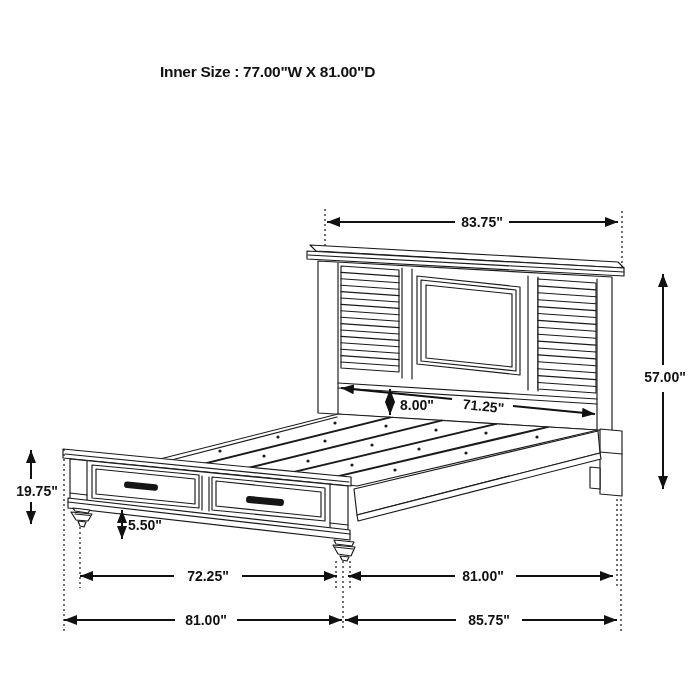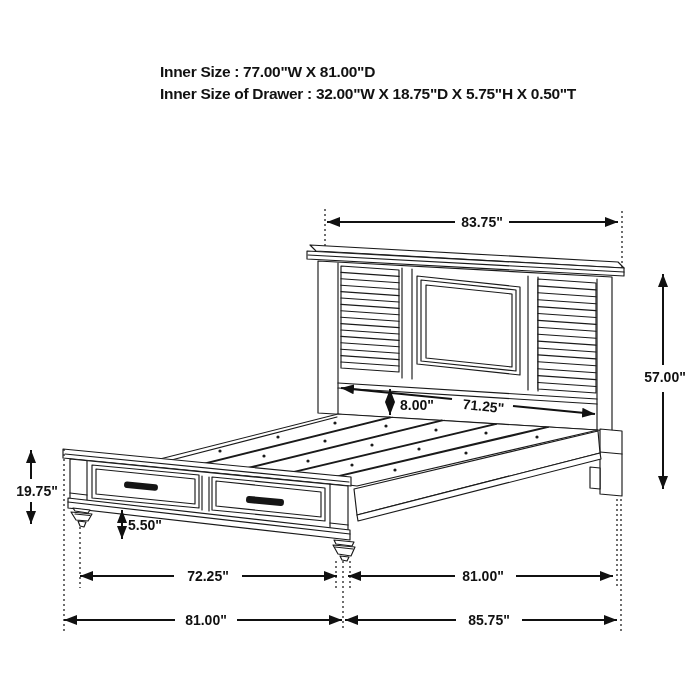--- a/index.html
+++ b/index.html
@@ -14,21 +14,20 @@
   .ext   { stroke:#222; stroke-width:1.3; fill:none; stroke-dasharray:2 3; }
   .dim-label { font:bold 14px "Liberation Sans", sans-serif; fill:#111; }
 </style>
 </head>
 <body>
 
 <div class="canvas">
 
   <div class="header">
     <div>Inner Size : 77.00"W X 81.00"D</div>
-    <div>Inner Size of Drawer : 32.00"W X 18.75"D X 5.75"H X 0.50"T</div>
   </div>
 
   <svg class="diagram" width="700" height="700" viewBox="0 0 700 700">
     <defs>
       <marker id="arw" markerUnits="userSpaceOnUse" markerWidth="14" markerHeight="10" refX="13" refY="5" orient="auto-start-reverse">
         <path d="M0,0 L13,5 L0,10 Z" fill="#111"></path>
       </marker>
     </defs>
 
     <g class="draw">

